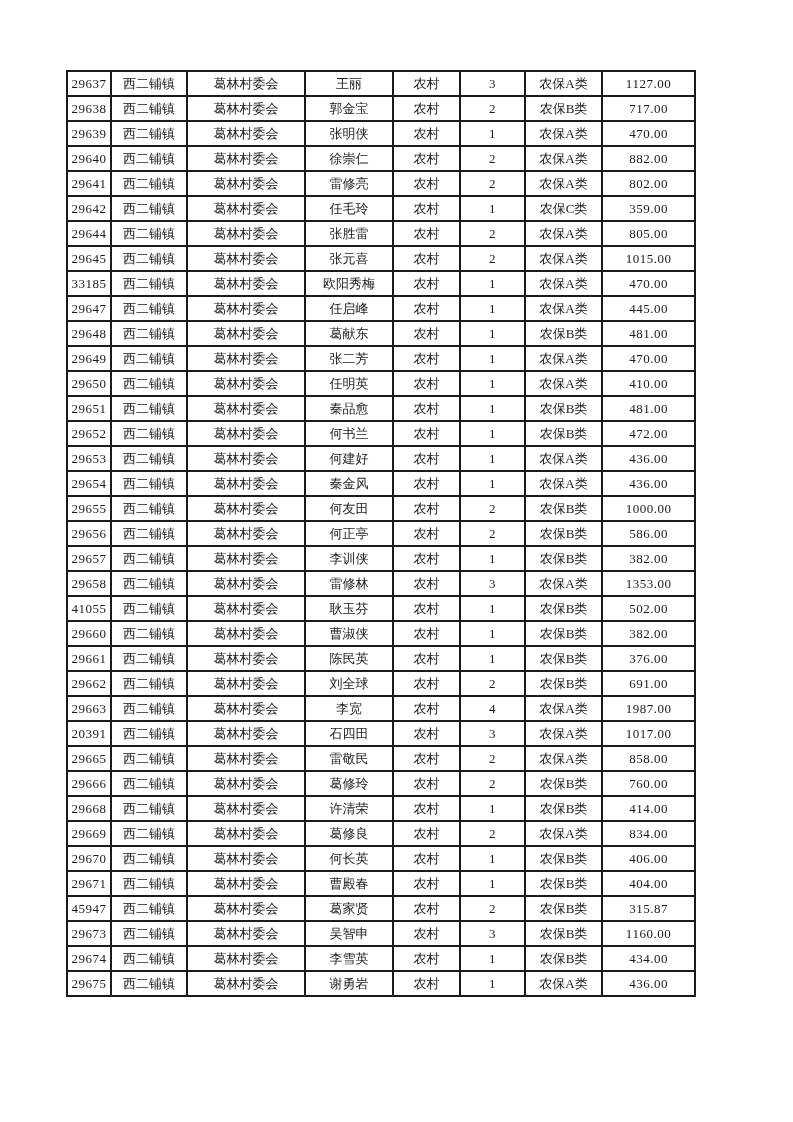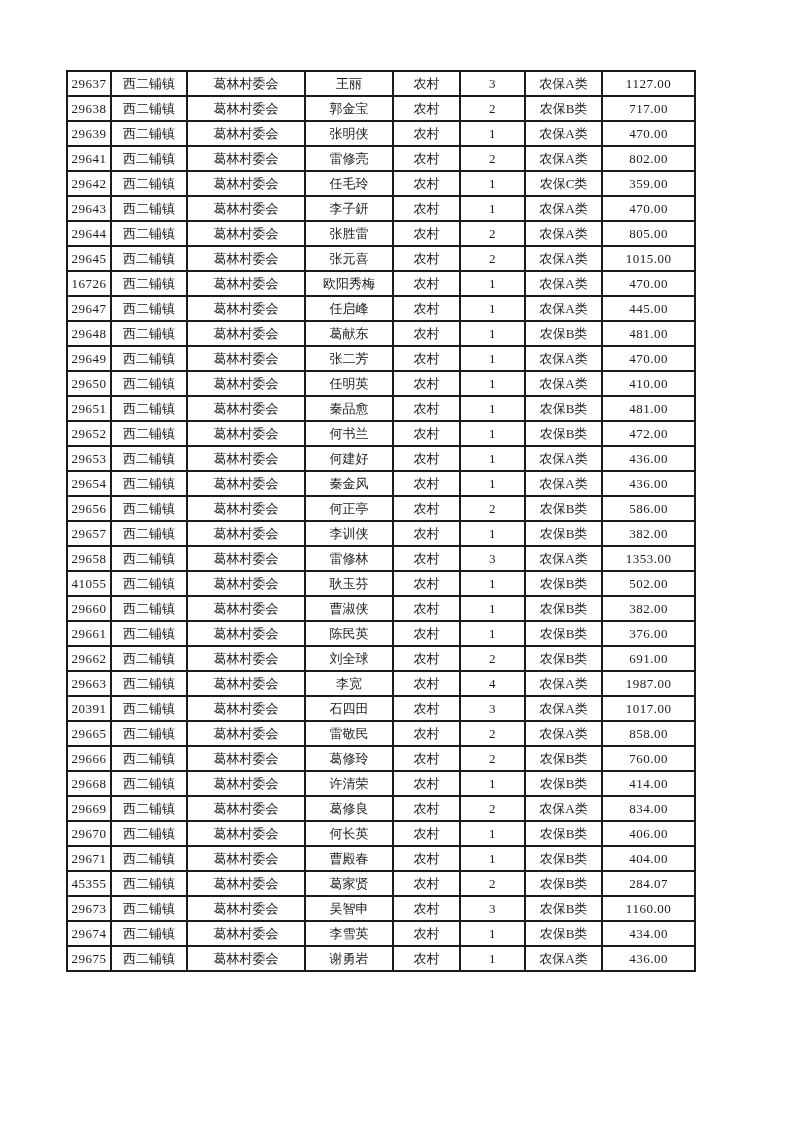--- a/index.html
+++ b/index.html
@@ -97,130 +97,130 @@
             <td class="cell-seq">29639</td>
             <td class="cell-town">西二铺镇</td>
             <td class="cell-village">葛林村委会</td>
             <td class="cell-name">张明侠</td>
             <td class="cell-hukou">农村</td>
             <td class="cell-persons">1</td>
             <td class="cell-category">农保A类</td>
             <td class="cell-amount">470.00</td>
           </tr>
           <tr>
+            <td class="cell-seq">29640</td>
+            <td class="cell-town">西二铺镇</td>
+            <td class="cell-village">葛林村委会</td>
+            <td class="cell-name">徐崇仁</td>
+            <td class="cell-hukou">农村</td>
+            <td class="cell-persons">2</td>
+            <td class="cell-category">农保A类</td>
+            <td class="cell-amount">882.00</td>
+          </tr>
+          <tr>
             <td class="cell-seq">29641</td>
             <td class="cell-town">西二铺镇</td>
             <td class="cell-village">葛林村委会</td>
             <td class="cell-name">雷修亮</td>
             <td class="cell-hukou">农村</td>
             <td class="cell-persons">2</td>
             <td class="cell-category">农保A类</td>
             <td class="cell-amount">802.00</td>
           </tr>
           <tr>
             <td class="cell-seq">29642</td>
             <td class="cell-town">西二铺镇</td>
             <td class="cell-village">葛林村委会</td>
             <td class="cell-name">任毛玲</td>
             <td class="cell-hukou">农村</td>
             <td class="cell-persons">1</td>
             <td class="cell-category">农保C类</td>
             <td class="cell-amount">359.00</td>
           </tr>
           <tr>
-            <td class="cell-seq">29643</td>
-            <td class="cell-town">西二铺镇</td>
-            <td class="cell-village">葛林村委会</td>
-            <td class="cell-name">李子鈃</td>
+            <td class="cell-seq">29644</td>
+            <td class="cell-town">西二铺镇</td>
+            <td class="cell-village">葛林村委会</td>
+            <td class="cell-name">张胜雷</td>
+            <td class="cell-hukou">农村</td>
+            <td class="cell-persons">2</td>
+            <td class="cell-category">农保A类</td>
+            <td class="cell-amount">805.00</td>
+          </tr>
+          <tr>
+            <td class="cell-seq">29645</td>
+            <td class="cell-town">西二铺镇</td>
+            <td class="cell-village">葛林村委会</td>
+            <td class="cell-name">张元喜</td>
+            <td class="cell-hukou">农村</td>
+            <td class="cell-persons">2</td>
+            <td class="cell-category">农保A类</td>
+            <td class="cell-amount">1015.00</td>
+          </tr>
+          <tr>
+            <td class="cell-seq">33185</td>
+            <td class="cell-town">西二铺镇</td>
+            <td class="cell-village">葛林村委会</td>
+            <td class="cell-name">欧阳秀梅</td>
             <td class="cell-hukou">农村</td>
             <td class="cell-persons">1</td>
             <td class="cell-category">农保A类</td>
             <td class="cell-amount">470.00</td>
           </tr>
           <tr>
-            <td class="cell-seq">29644</td>
-            <td class="cell-town">西二铺镇</td>
-            <td class="cell-village">葛林村委会</td>
-            <td class="cell-name">张胜雷</td>
-            <td class="cell-hukou">农村</td>
-            <td class="cell-persons">2</td>
-            <td class="cell-category">农保A类</td>
-            <td class="cell-amount">805.00</td>
-          </tr>
-          <tr>
-            <td class="cell-seq">29645</td>
-            <td class="cell-town">西二铺镇</td>
-            <td class="cell-village">葛林村委会</td>
-            <td class="cell-name">张元喜</td>
-            <td class="cell-hukou">农村</td>
-            <td class="cell-persons">2</td>
-            <td class="cell-category">农保A类</td>
-            <td class="cell-amount">1015.00</td>
-          </tr>
-          <tr>
-            <td class="cell-seq">16726</td>
-            <td class="cell-town">西二铺镇</td>
-            <td class="cell-village">葛林村委会</td>
-            <td class="cell-name">欧阳秀梅</td>
+            <td class="cell-seq">29647</td>
+            <td class="cell-town">西二铺镇</td>
+            <td class="cell-village">葛林村委会</td>
+            <td class="cell-name">任启峰</td>
+            <td class="cell-hukou">农村</td>
+            <td class="cell-persons">1</td>
+            <td class="cell-category">农保A类</td>
+            <td class="cell-amount">445.00</td>
+          </tr>
+          <tr>
+            <td class="cell-seq">29648</td>
+            <td class="cell-town">西二铺镇</td>
+            <td class="cell-village">葛林村委会</td>
+            <td class="cell-name">葛献东</td>
+            <td class="cell-hukou">农村</td>
+            <td class="cell-persons">1</td>
+            <td class="cell-category">农保B类</td>
+            <td class="cell-amount">481.00</td>
+          </tr>
+          <tr>
+            <td class="cell-seq">29649</td>
+            <td class="cell-town">西二铺镇</td>
+            <td class="cell-village">葛林村委会</td>
+            <td class="cell-name">张二芳</td>
             <td class="cell-hukou">农村</td>
             <td class="cell-persons">1</td>
             <td class="cell-category">农保A类</td>
             <td class="cell-amount">470.00</td>
           </tr>
           <tr>
-            <td class="cell-seq">29647</td>
-            <td class="cell-town">西二铺镇</td>
-            <td class="cell-village">葛林村委会</td>
-            <td class="cell-name">任启峰</td>
-            <td class="cell-hukou">农村</td>
-            <td class="cell-persons">1</td>
-            <td class="cell-category">农保A类</td>
-            <td class="cell-amount">445.00</td>
-          </tr>
-          <tr>
-            <td class="cell-seq">29648</td>
-            <td class="cell-town">西二铺镇</td>
-            <td class="cell-village">葛林村委会</td>
-            <td class="cell-name">葛献东</td>
+            <td class="cell-seq">29650</td>
+            <td class="cell-town">西二铺镇</td>
+            <td class="cell-village">葛林村委会</td>
+            <td class="cell-name">任明英</td>
+            <td class="cell-hukou">农村</td>
+            <td class="cell-persons">1</td>
+            <td class="cell-category">农保A类</td>
+            <td class="cell-amount">410.00</td>
+          </tr>
+          <tr>
+            <td class="cell-seq">29651</td>
+            <td class="cell-town">西二铺镇</td>
+            <td class="cell-village">葛林村委会</td>
+            <td class="cell-name">秦品愈</td>
             <td class="cell-hukou">农村</td>
             <td class="cell-persons">1</td>
             <td class="cell-category">农保B类</td>
             <td class="cell-amount">481.00</td>
           </tr>
           <tr>
-            <td class="cell-seq">29649</td>
-            <td class="cell-town">西二铺镇</td>
-            <td class="cell-village">葛林村委会</td>
-            <td class="cell-name">张二芳</td>
-            <td class="cell-hukou">农村</td>
-            <td class="cell-persons">1</td>
-            <td class="cell-category">农保A类</td>
-            <td class="cell-amount">470.00</td>
-          </tr>
-          <tr>
-            <td class="cell-seq">29650</td>
-            <td class="cell-town">西二铺镇</td>
-            <td class="cell-village">葛林村委会</td>
-            <td class="cell-name">任明英</td>
-            <td class="cell-hukou">农村</td>
-            <td class="cell-persons">1</td>
-            <td class="cell-category">农保A类</td>
-            <td class="cell-amount">410.00</td>
-          </tr>
-          <tr>
-            <td class="cell-seq">29651</td>
-            <td class="cell-town">西二铺镇</td>
-            <td class="cell-village">葛林村委会</td>
-            <td class="cell-name">秦品愈</td>
-            <td class="cell-hukou">农村</td>
-            <td class="cell-persons">1</td>
-            <td class="cell-category">农保B类</td>
-            <td class="cell-amount">481.00</td>
-          </tr>
-          <tr>
             <td class="cell-seq">29652</td>
             <td class="cell-town">西二铺镇</td>
             <td class="cell-village">葛林村委会</td>
             <td class="cell-name">何书兰</td>
             <td class="cell-hukou">农村</td>
             <td class="cell-persons">1</td>
             <td class="cell-category">农保B类</td>
             <td class="cell-amount">472.00</td>
           </tr>
           <tr>
@@ -237,20 +237,30 @@
             <td class="cell-seq">29654</td>
             <td class="cell-town">西二铺镇</td>
             <td class="cell-village">葛林村委会</td>
             <td class="cell-name">秦金风</td>
             <td class="cell-hukou">农村</td>
             <td class="cell-persons">1</td>
             <td class="cell-category">农保A类</td>
             <td class="cell-amount">436.00</td>
           </tr>
           <tr>
+            <td class="cell-seq">29655</td>
+            <td class="cell-town">西二铺镇</td>
+            <td class="cell-village">葛林村委会</td>
+            <td class="cell-name">何友田</td>
+            <td class="cell-hukou">农村</td>
+            <td class="cell-persons">2</td>
+            <td class="cell-category">农保B类</td>
+            <td class="cell-amount">1000.00</td>
+          </tr>
+          <tr>
             <td class="cell-seq">29656</td>
             <td class="cell-town">西二铺镇</td>
             <td class="cell-village">葛林村委会</td>
             <td class="cell-name">何正亭</td>
             <td class="cell-hukou">农村</td>
             <td class="cell-persons">2</td>
             <td class="cell-category">农保B类</td>
             <td class="cell-amount">586.00</td>
           </tr>
           <tr>
@@ -387,28 +397,28 @@
             <td class="cell-seq">29671</td>
             <td class="cell-town">西二铺镇</td>
             <td class="cell-village">葛林村委会</td>
             <td class="cell-name">曹殿春</td>
             <td class="cell-hukou">农村</td>
             <td class="cell-persons">1</td>
             <td class="cell-category">农保B类</td>
             <td class="cell-amount">404.00</td>
           </tr>
           <tr>
-            <td class="cell-seq">45355</td>
+            <td class="cell-seq">45947</td>
             <td class="cell-town">西二铺镇</td>
             <td class="cell-village">葛林村委会</td>
             <td class="cell-name">葛家贤</td>
             <td class="cell-hukou">农村</td>
             <td class="cell-persons">2</td>
             <td class="cell-category">农保B类</td>
-            <td class="cell-amount">284.07</td>
+            <td class="cell-amount">315.87</td>
           </tr>
           <tr>
             <td class="cell-seq">29673</td>
             <td class="cell-town">西二铺镇</td>
             <td class="cell-village">葛林村委会</td>
             <td class="cell-name">吴智申</td>
             <td class="cell-hukou">农村</td>
             <td class="cell-persons">3</td>
             <td class="cell-category">农保B类</td>
             <td class="cell-amount">1160.00</td>

